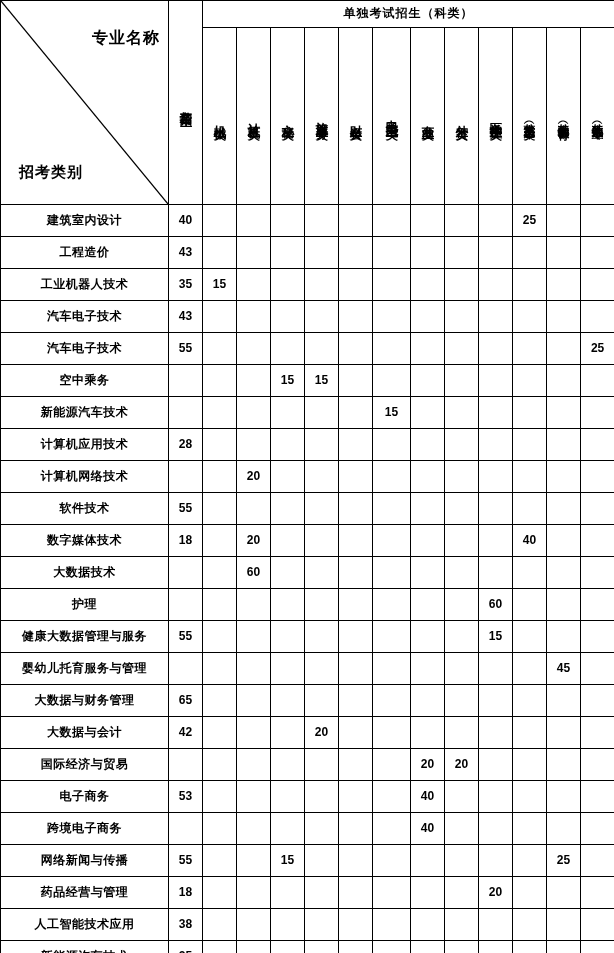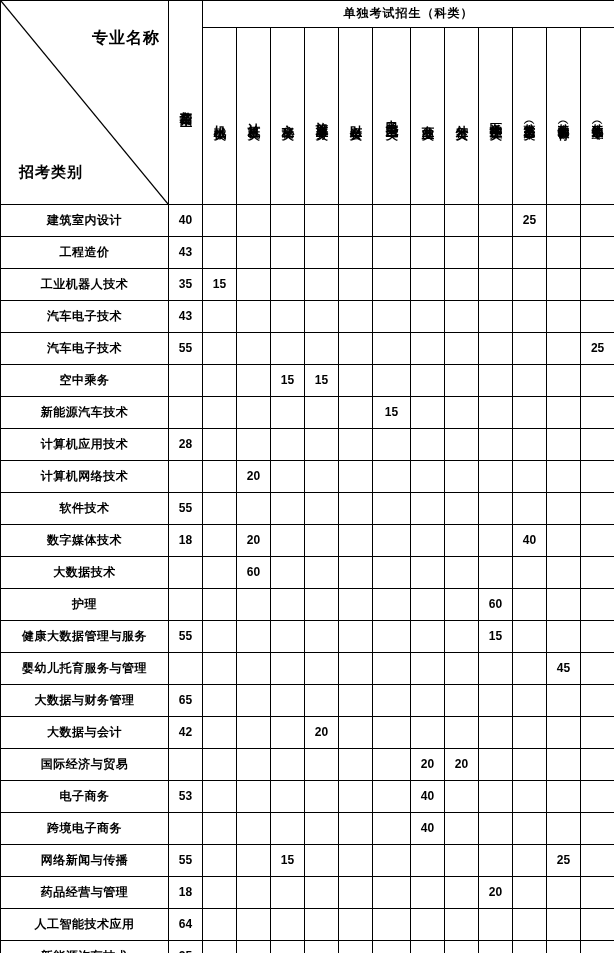--- a/index.html
+++ b/index.html
@@ -499,21 +499,21 @@
         <td class="num"></td>
         <td class="num"></td>
         <td class="num"></td>
         <td class="num">20</td>
         <td class="num"></td>
         <td class="num"></td>
         <td class="num"></td>
       </tr>
       <tr>
         <td class="rowlabel">人工智能技术应用</td>
-        <td class="num">64</td>
+        <td class="num">38</td>
         <td class="num"></td>
         <td class="num"></td>
         <td class="num"></td>
         <td class="num"></td>
         <td class="num"></td>
         <td class="num"></td>
         <td class="num"></td>
         <td class="num"></td>
         <td class="num"></td>
         <td class="num"></td>

